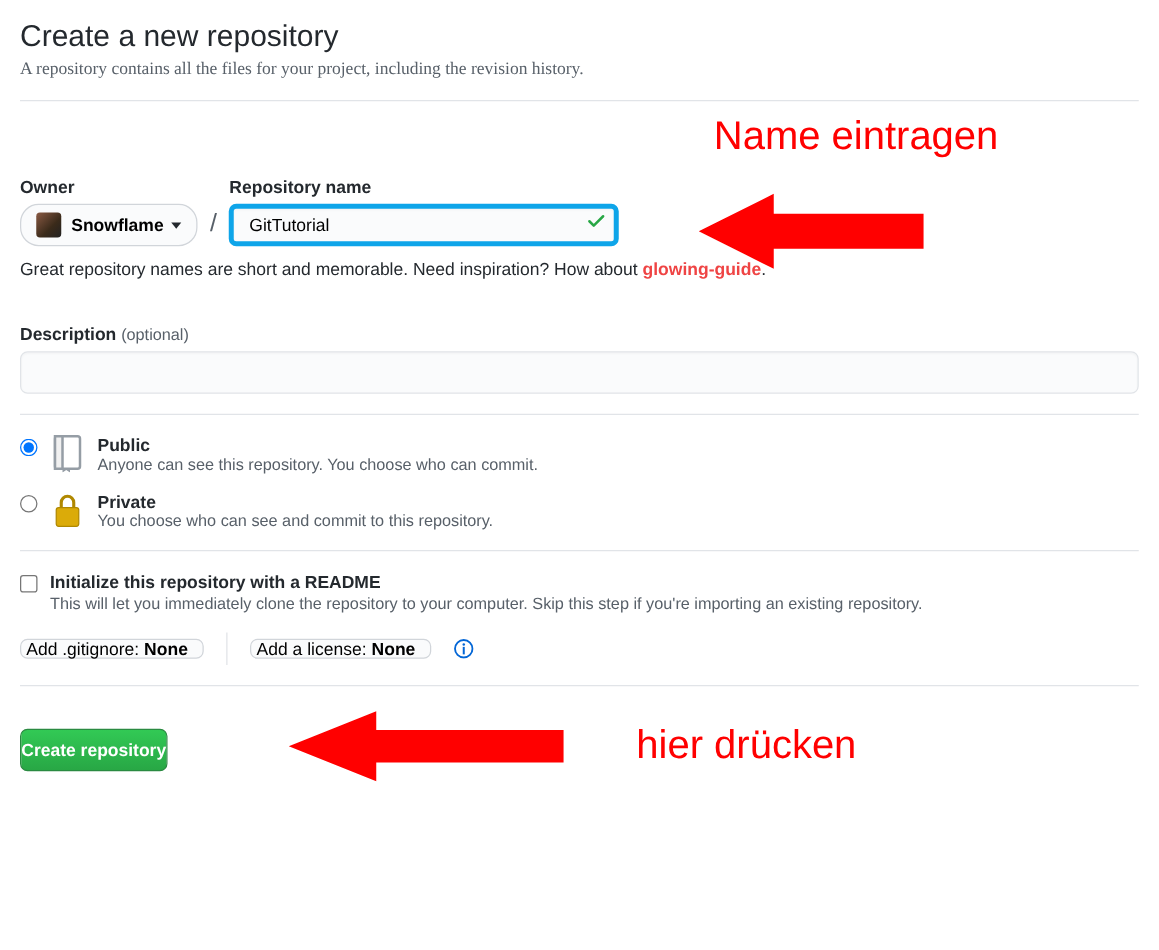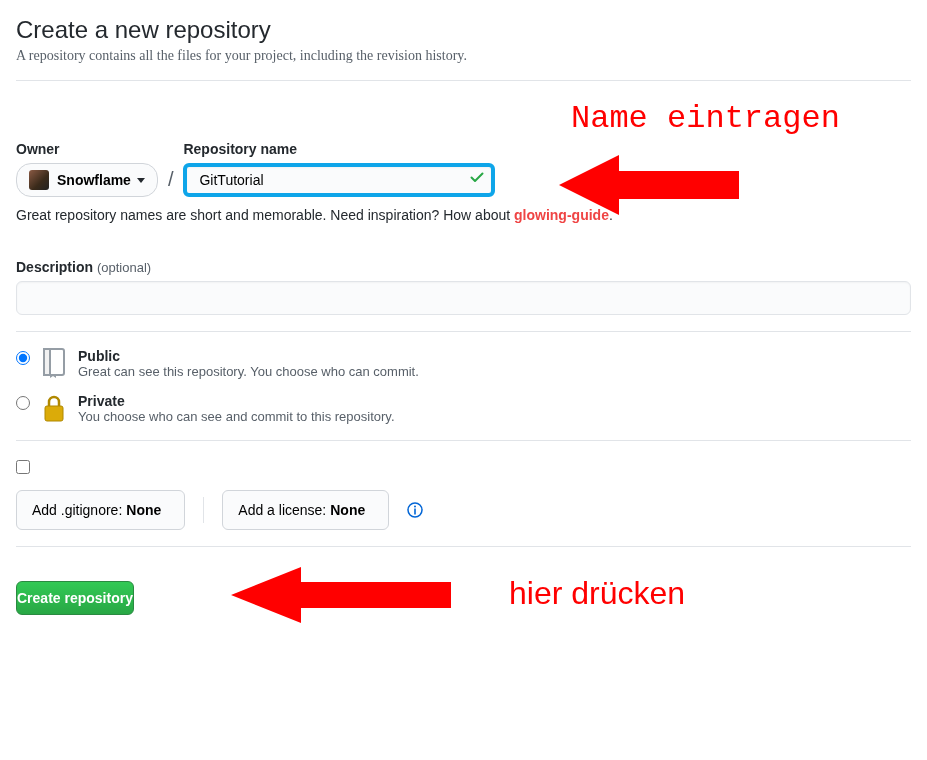--- a/index.html
+++ b/index.html
@@ -143,26 +143,26 @@
       display: flex;
       align-items: center;
       gap: 18px;
       margin-top: 16px;
     }
     .sel-btn {
       display: inline-flex;
       align-items: center;
       font-size: 14px;
       font-weight: 400;
-      padding: 5px 15px;
+      padding: 5px 4px;
       background: #fafbfc;
       border: 1px solid #d1d5da;
       border-radius: 6px;
       cursor: pointer;
-      height: 40px;
+      height: 16px;
     }
     .sel-btn strong { font-weight: 600; margin-left: 4px; }
     .sel-btn .caret { margin-left: 8px; }
     .vdivider { width: 1px; height: 26px; background: #e1e4e8; }
     .info-icon {
       width: 16px; height: 16px;
       color: #0366d6;
     }
     .create-btn {
       margin-top: 18px;
@@ -194,21 +194,21 @@
 <body>
 <div class="page">
 
 
 
 <h1>Create a new repository</h1>
 <p class="subtitle">A repository contains all the files for your project, including the revision history.</p>
 <hr class="rule">
 
 
-<div class="annotation" style="top:84px; left:555px;font-family:Liberation Mono, monospace;">Name eintragen</div>
+<div class="annotation" style="top:74px; left:555px;">Name eintragen</div>
 
 <div class="row-owner">
   <div class="field-block">
     <label class="field-label">Owner</label>
     <button class="btn">
       <span class="avatar"></span>
       <span>Snowflame</span>
       <span class="caret"></span>
     </button>
   </div>
@@ -246,21 +246,21 @@
   <input type="radio" checked="" style="">
   <span class="vis-icon">
     <svg width="28" height="30" viewBox="0 0 28 30">
           <rect x="4" y="1" width="20" height="26" rx="2" fill="#fff" stroke="#959da5" stroke-width="2"></rect>
           <rect x="4" y="1" width="6" height="26" fill="#f1f1f1" stroke="#959da5" stroke-width="2"></rect>
           <polygon points="10,27 10,30 13,28 16,30 16,27" fill="#959da5"></polygon>
         </svg>
   </span>
   <div class="vis-text">
     <div class="vis-title">Public</div>
-    <div class="vis-desc">Great can see this repository. You choose who can commit.</div>
+    <div class="vis-desc">Anyone can see this repository. You choose who can commit.</div>
   </div>
 </div>
 
 <div class="vis-row">
   <input type="radio" style="">
   <span class="vis-icon">
     <svg width="28" height="30" viewBox="0 0 28 30">
           <rect x="5" y="13" width="18" height="15" rx="2" fill="#dbab09" stroke="#b08800" stroke-width="1"></rect>
           <path d="M9 13 V9 a5 5 0 0 1 10 0 V13" fill="none" stroke="#b08800" stroke-width="2.5"></path>
         </svg>
@@ -268,20 +268,24 @@
   <div class="vis-text">
     <div class="vis-title">Private</div>
     <div class="vis-desc">You choose who can see and commit to this repository.</div>
   </div>
 </div>
 
 <hr class="rule">
 
 <div class="init-row">
   <input type="checkbox" style="">
+  <div>
+    <div class="init-title">Initialize this repository with a README</div>
+    <div class="init-desc">This will let you immediately clone the repository to your computer. Skip this step if you're importing an existing repository.</div>
+  </div>
 </div>
 
 <div class="selects-row">
   <button class="sel-btn">
     <span>Add .gitignore:</span>
     <strong>None</strong>
     <span class="caret"></span>
   </button>
   <div class="vdivider"></div>
   <button class="sel-btn">

